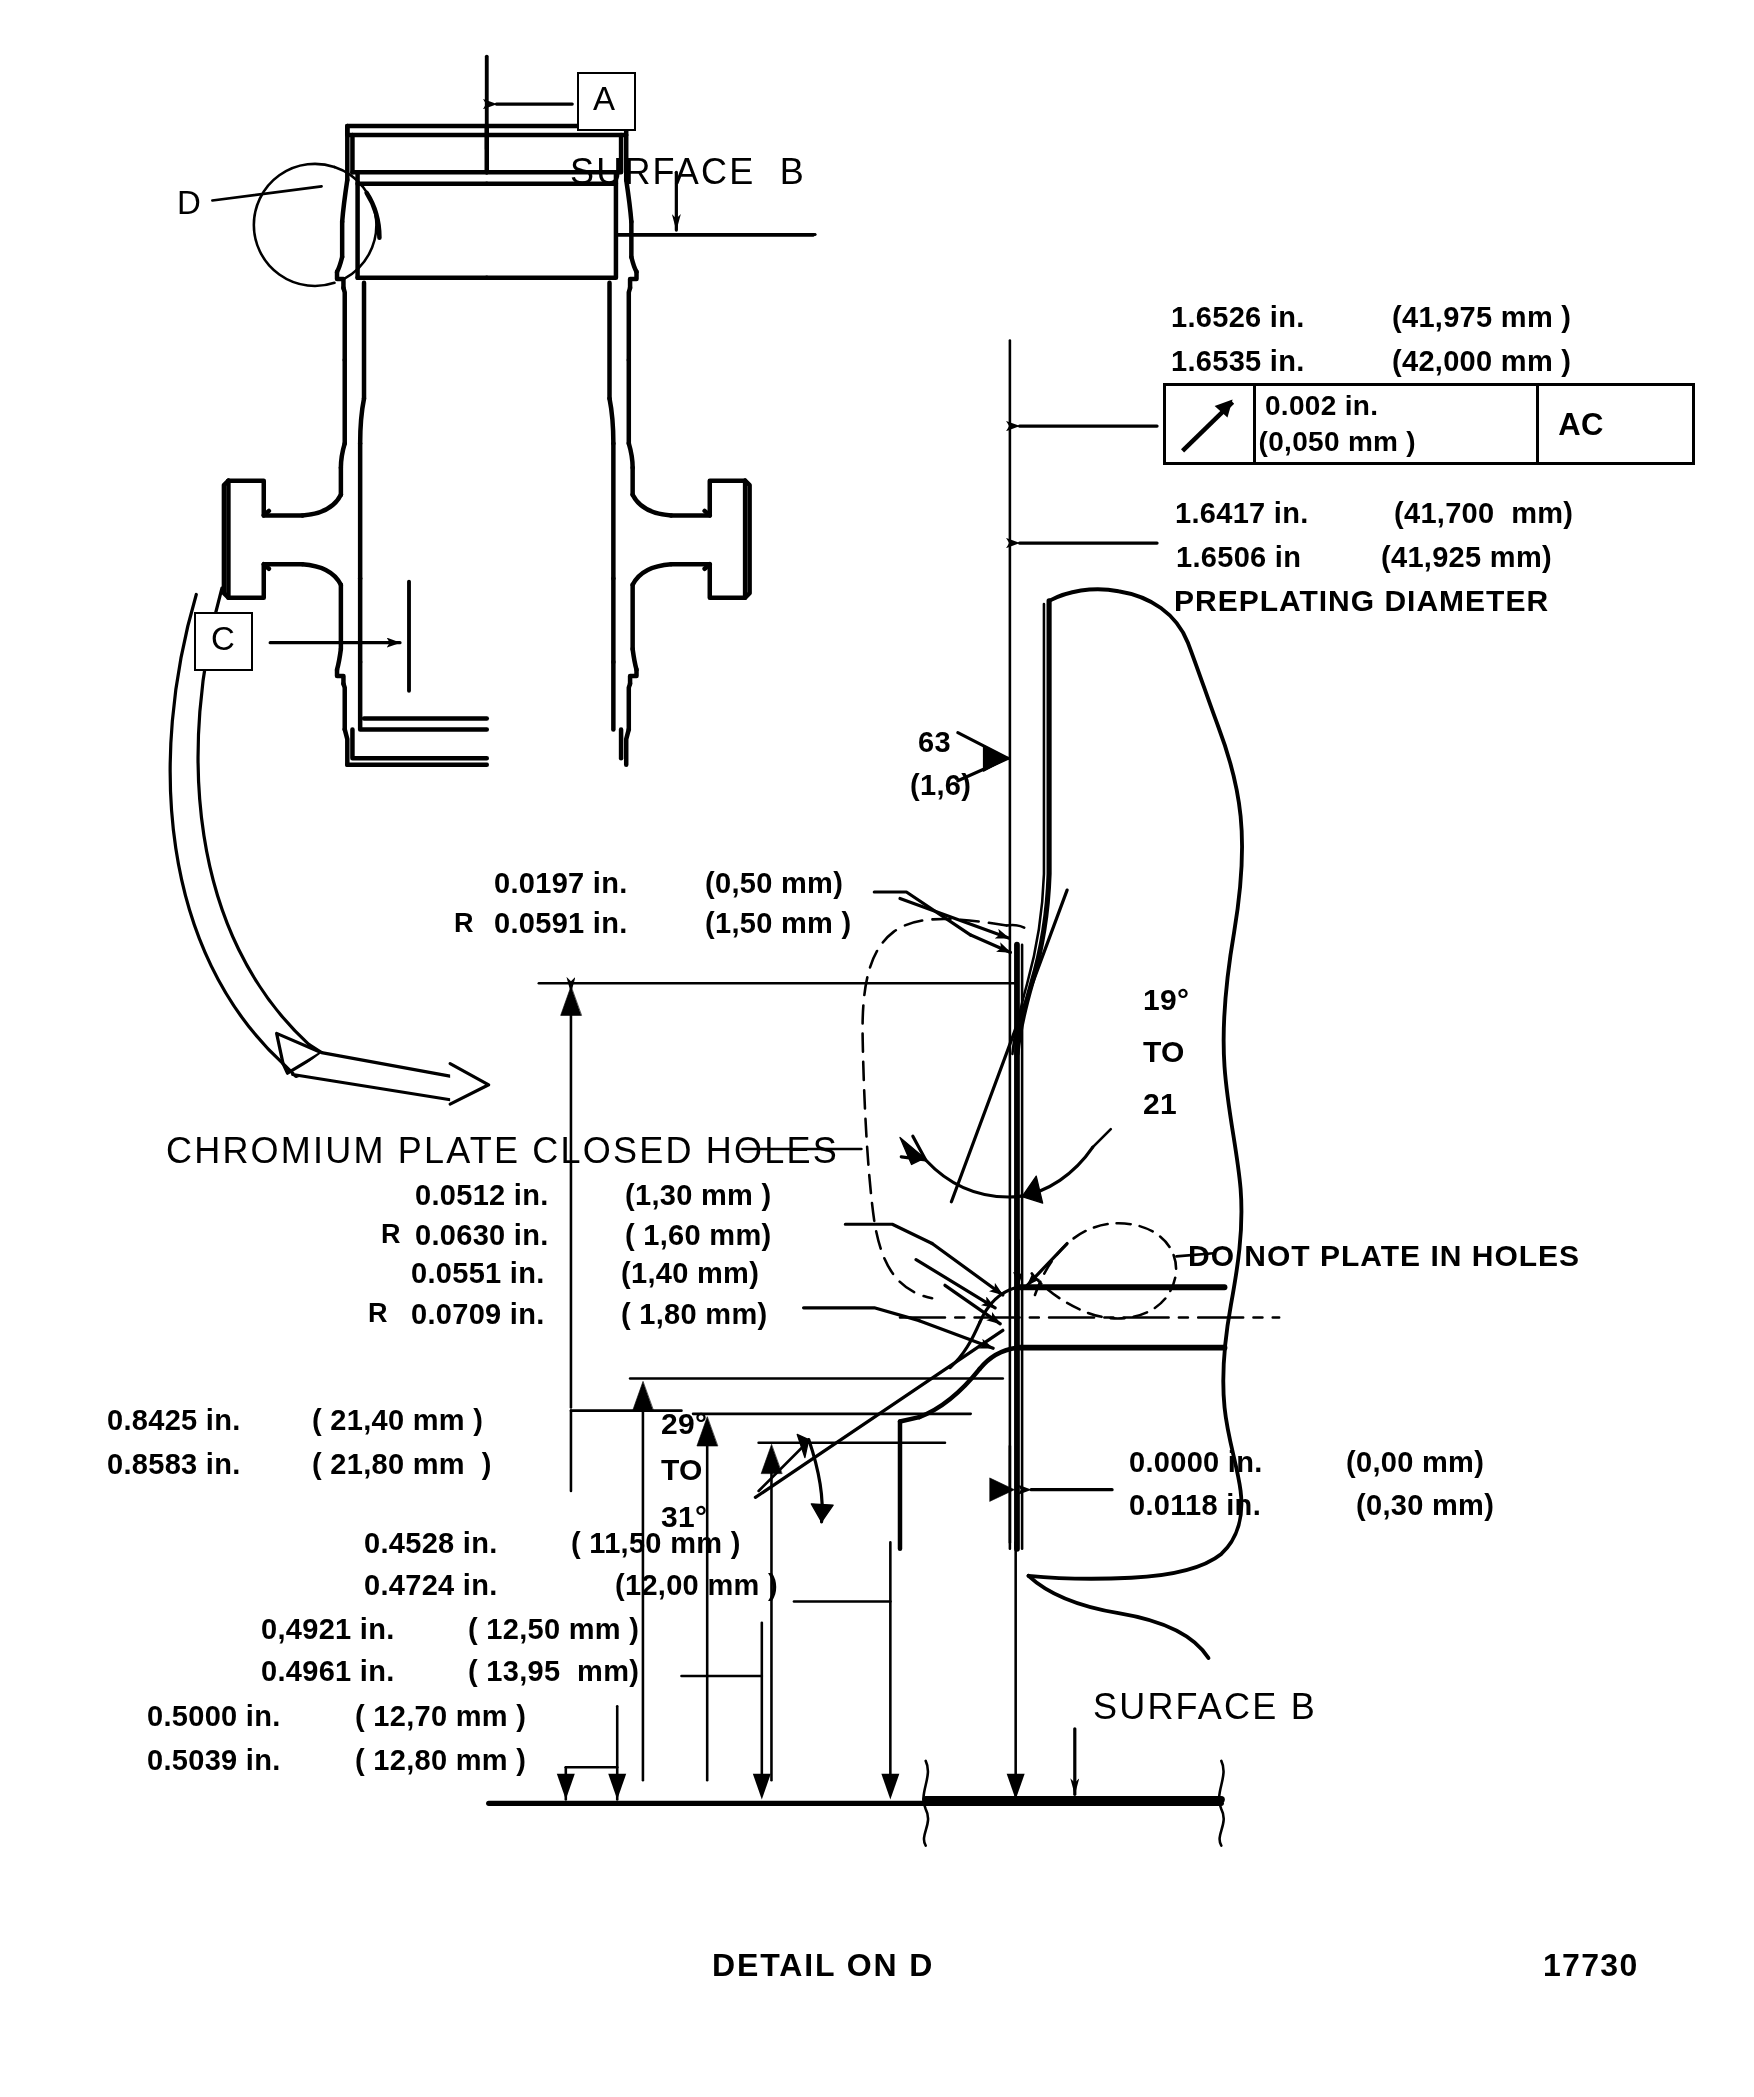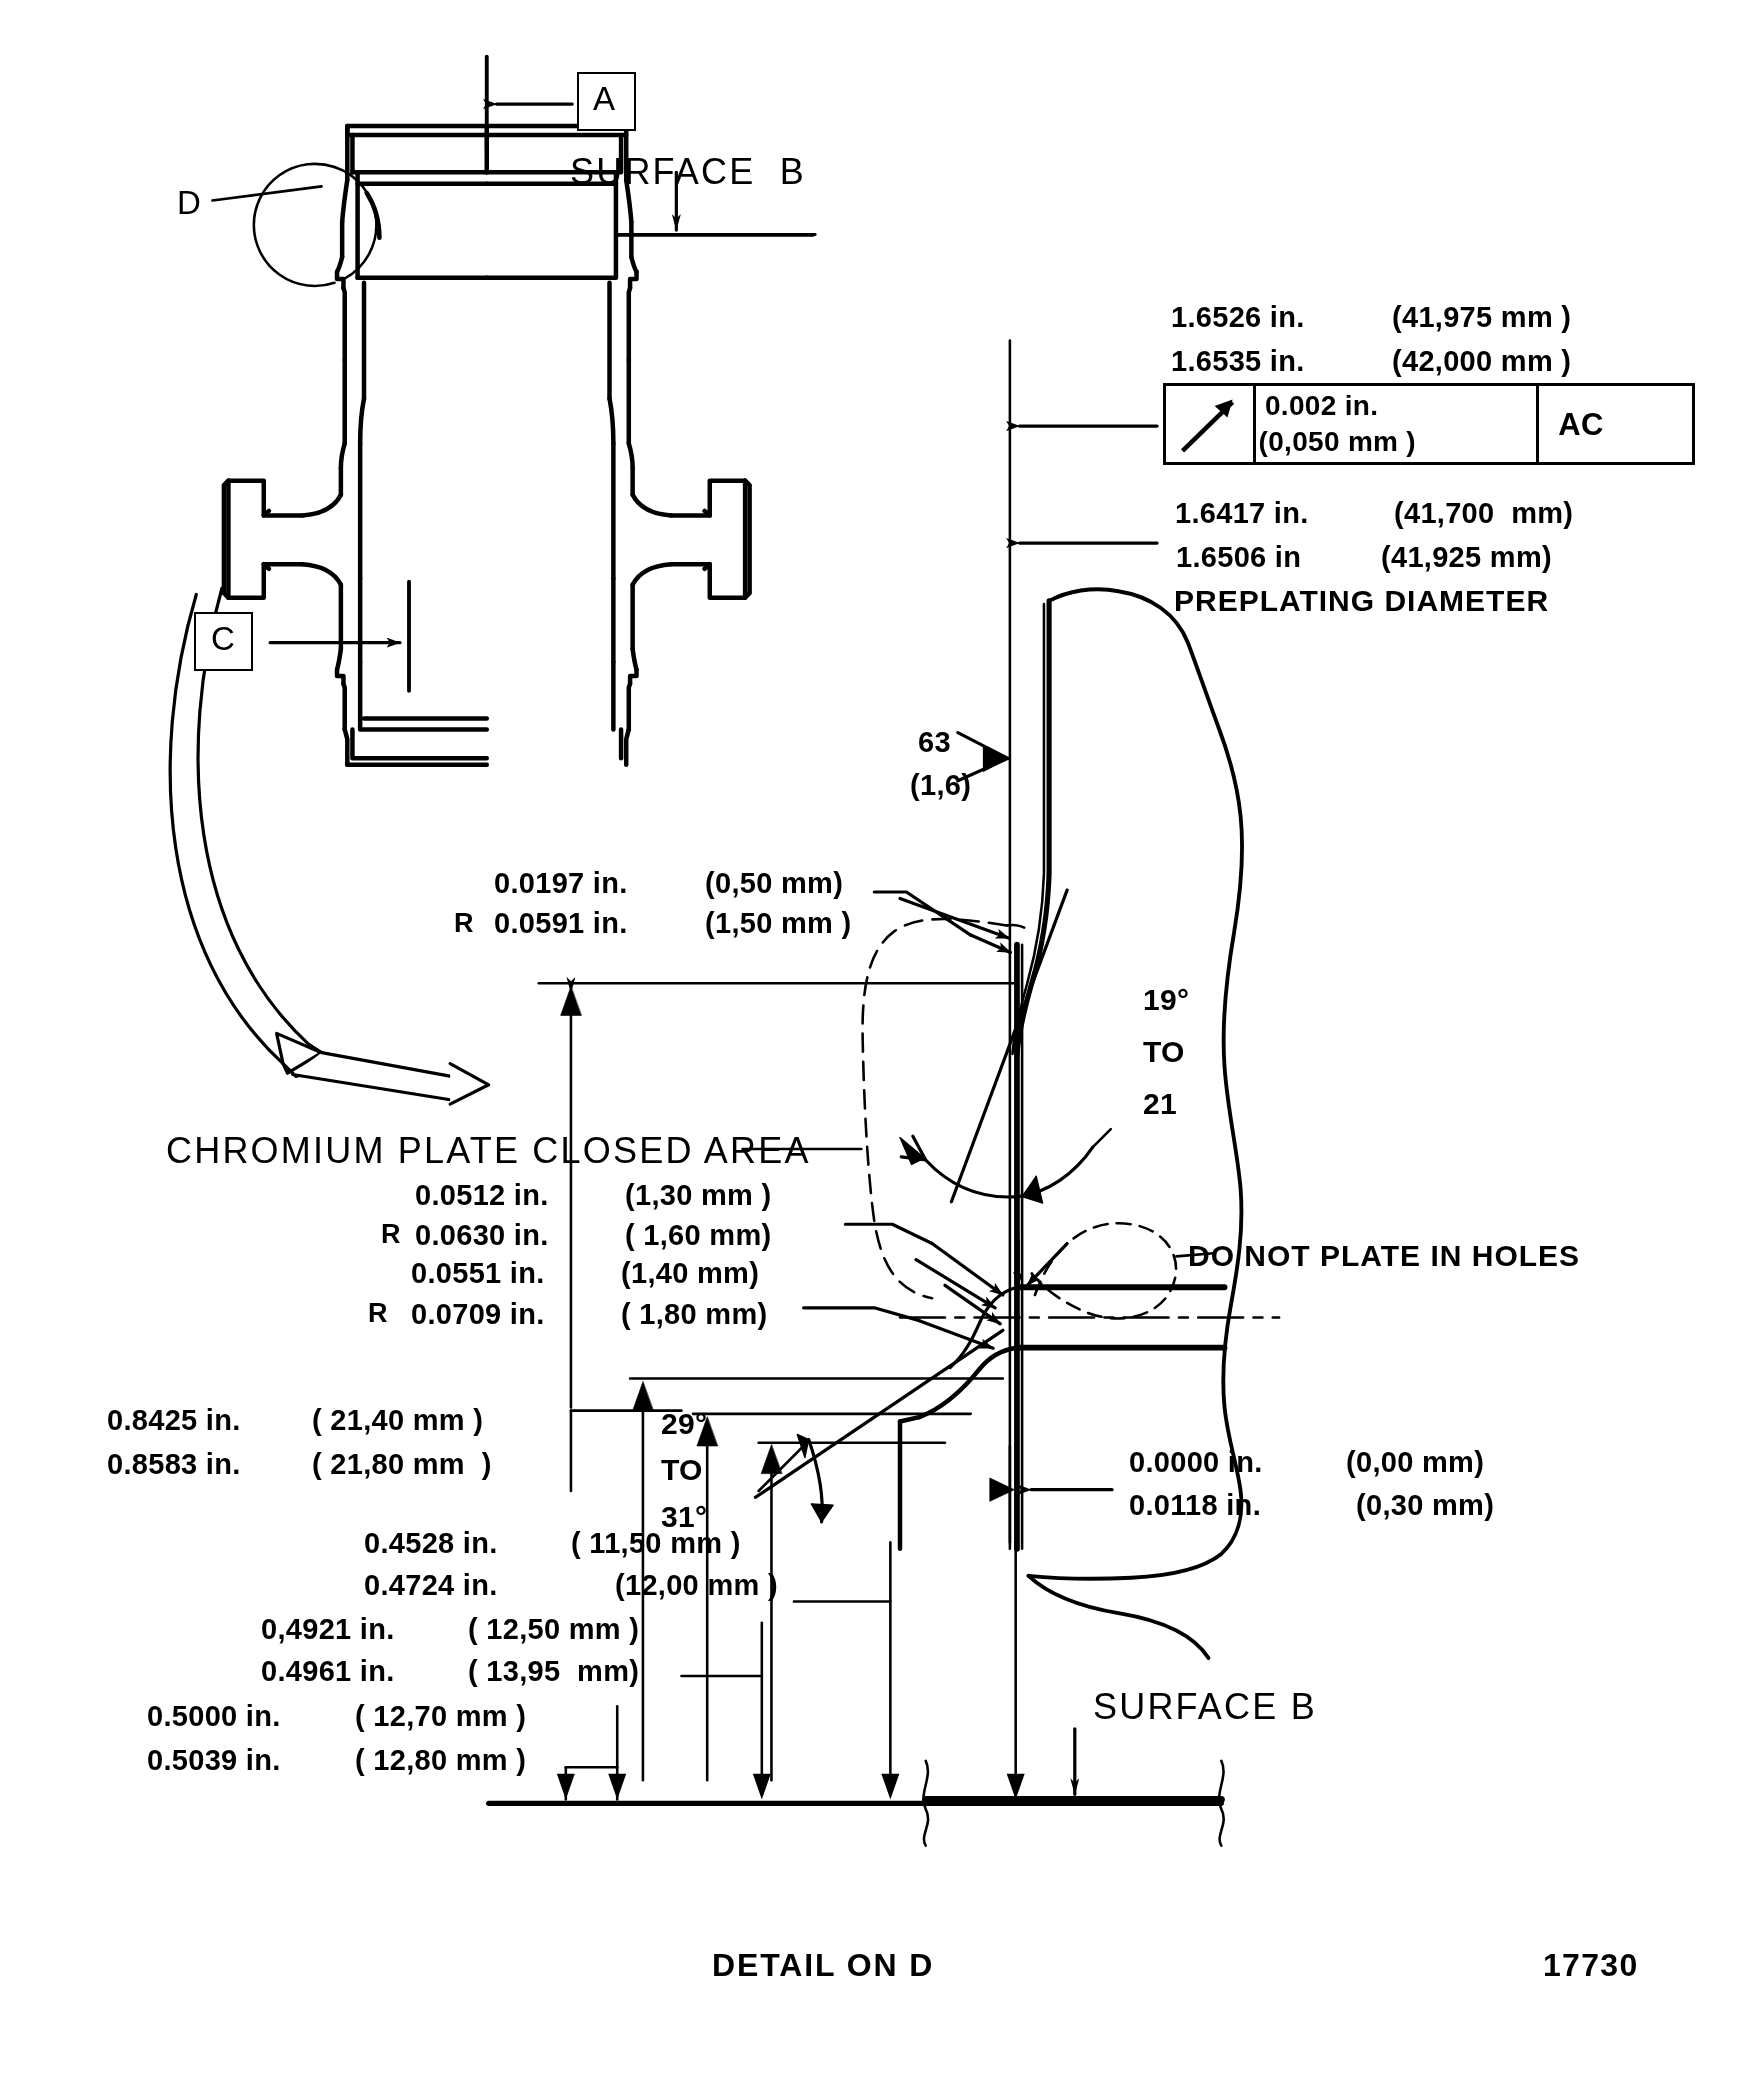--- a/index.html
+++ b/index.html
@@ -455,21 +455,21 @@
   <div class="txt rlabel" style="left:454px; top:910px;">R</div>
   <div class="txt dim" style="left:494px; top:869px;">0.0197 in.</div>
   <div class="txt dim" style="left:705px; top:869px;">(0,50 mm)</div>
   <div class="txt dim" style="left:494px; top:909px;">0.0591 in.</div>
   <div class="txt dim" style="left:705px; top:909px;">(1,50 mm )</div>
 
   <div class="txt angle" style="left:1143px; top:985px;">19°</div>
   <div class="txt angle" style="left:1143px; top:1037px;">TO</div>
   <div class="txt angle" style="left:1143px; top:1089px;">21</div>
 
-  <div class="txt note-wide" style="left:166px; top:1133px;">CHROMIUM PLATE CLOSED AREA</div>
+  <div class="txt note-wide" style="left:166px; top:1133px;">CHROMIUM PLATE CLOSED HOLES</div>
 
   <div class="txt rlabel" style="left:381px; top:1221px;">R</div>
   <div class="txt dim" style="left:415px; top:1181px;">0.0512 in.</div>
   <div class="txt dim" style="left:625px; top:1181px;">(1,30 mm )</div>
   <div class="txt dim" style="left:415px; top:1221px;">0.0630 in.</div>
   <div class="txt dim" style="left:625px; top:1221px;">( 1,60 mm)</div>
 
   <div class="txt rlabel" style="left:368px; top:1300px;">R</div>
   <div class="txt dim" style="left:411px; top:1259px;">0.0551 in.</div>
   <div class="txt dim" style="left:621px; top:1259px;">(1,40 mm)</div>

